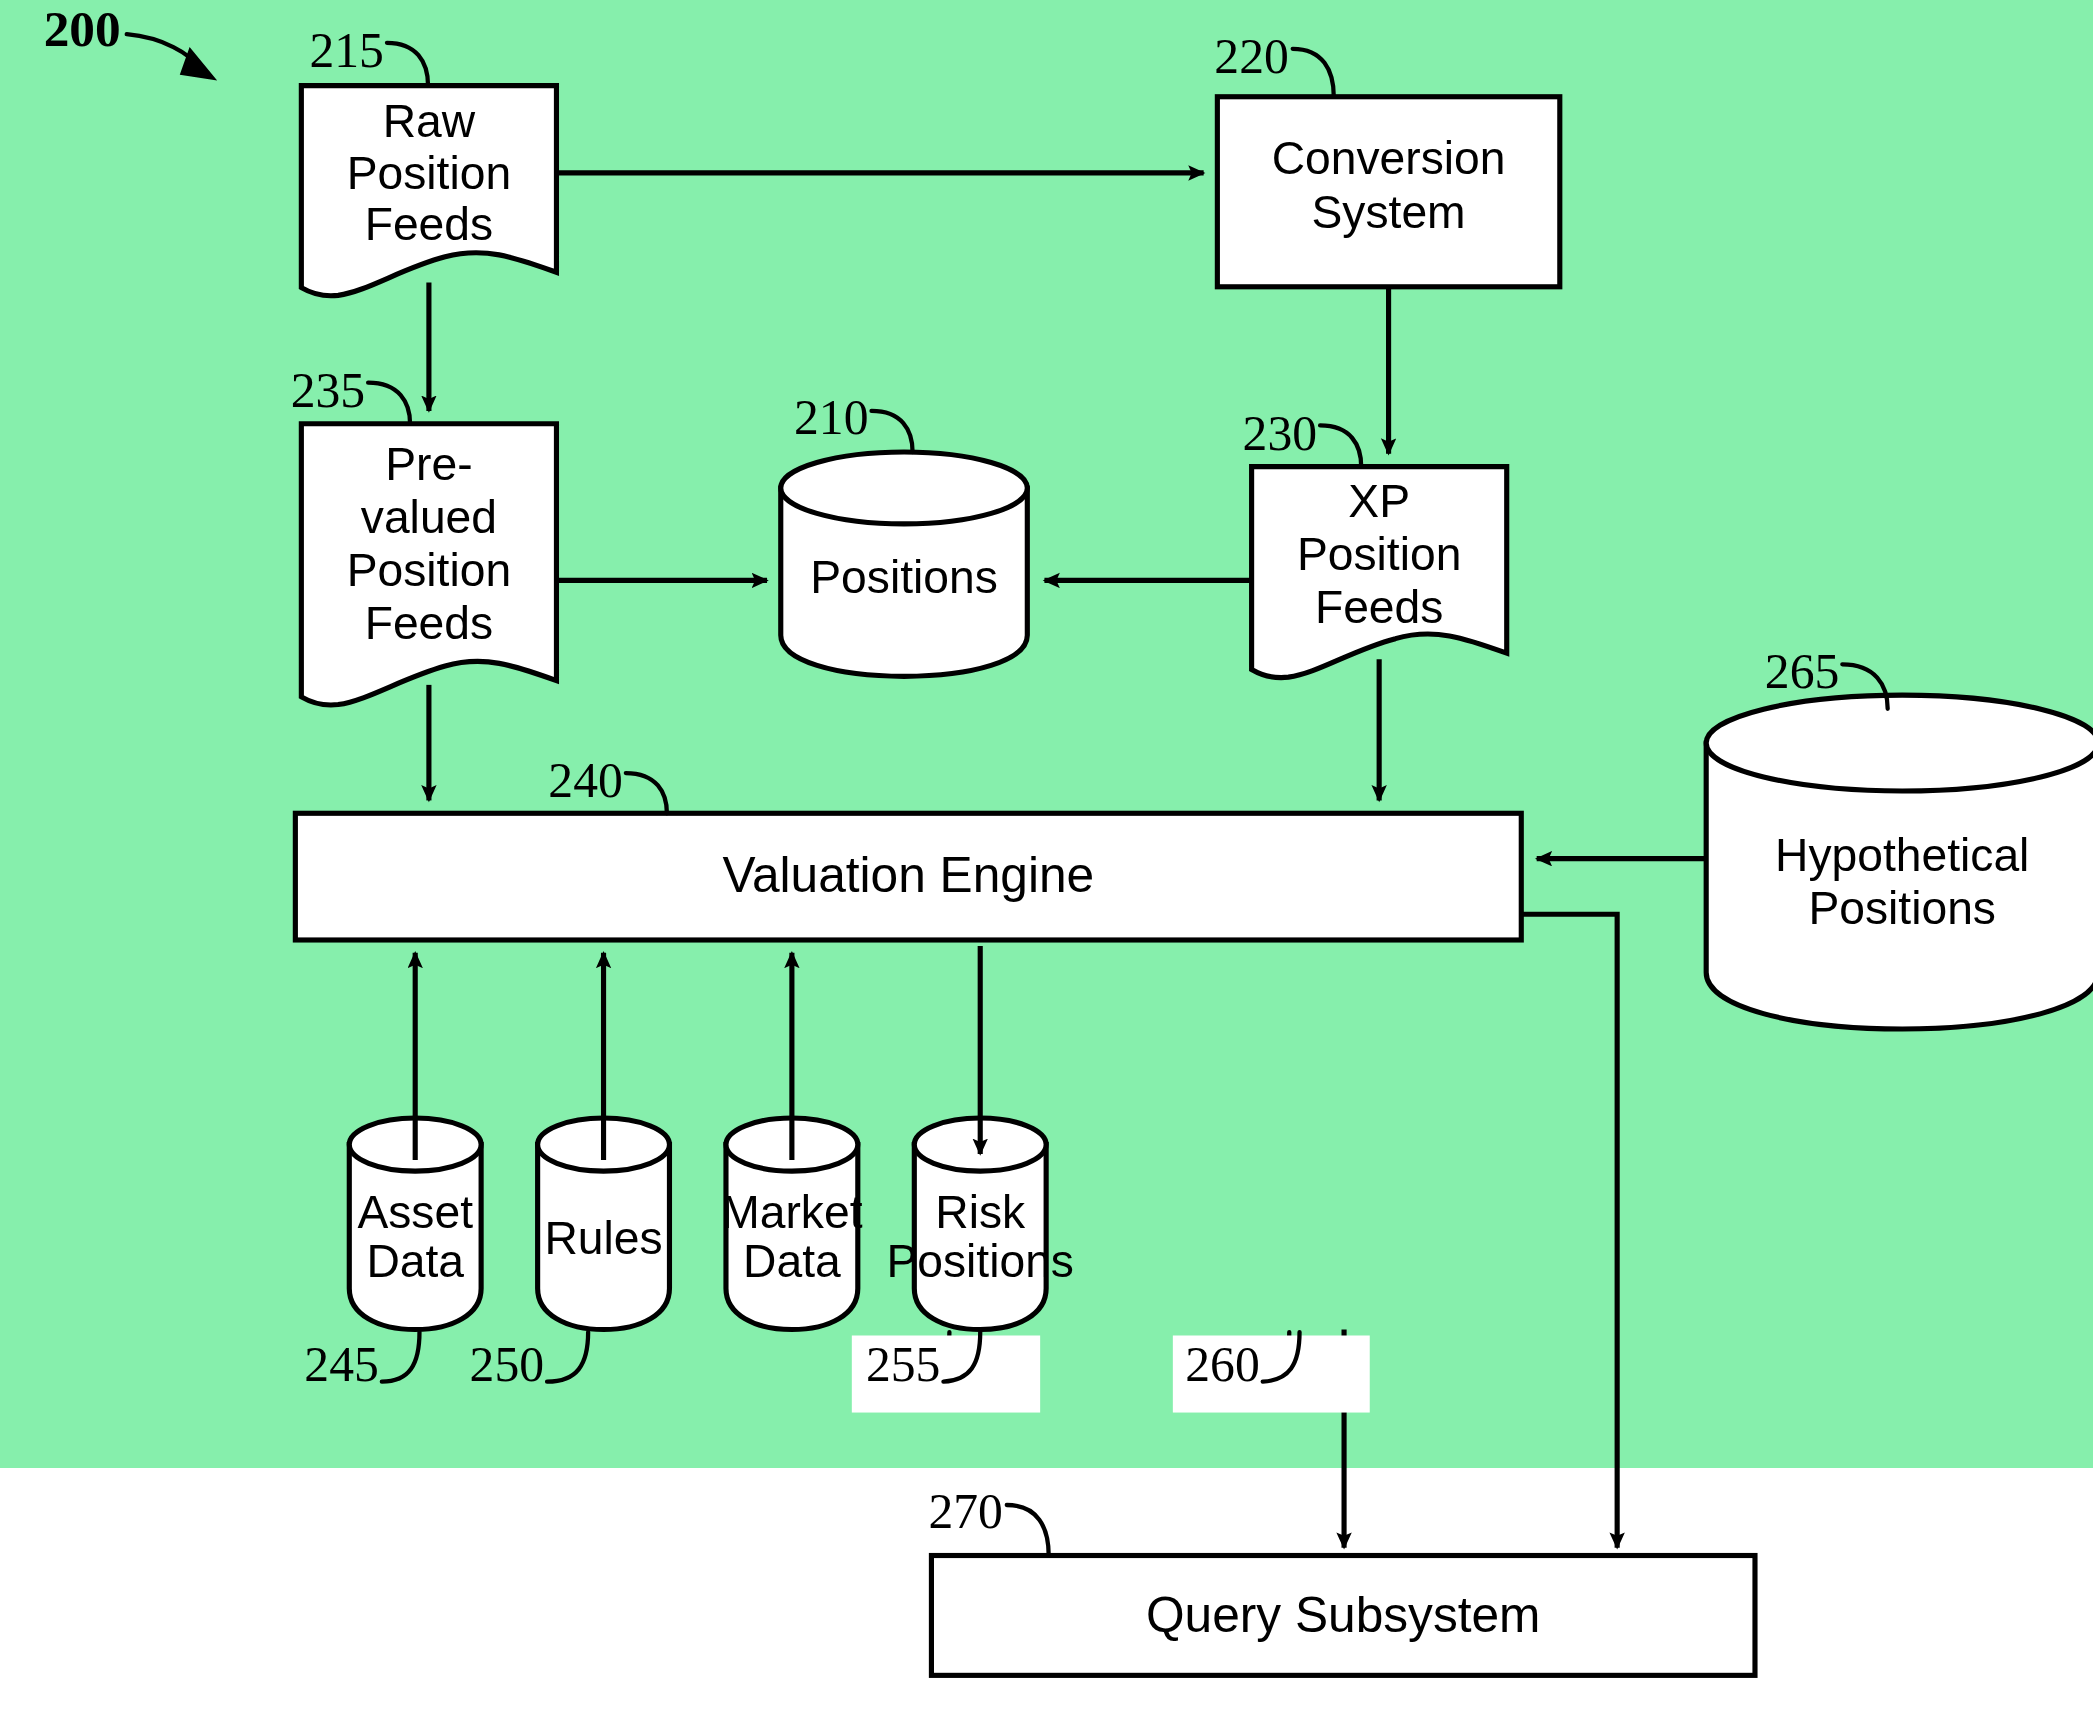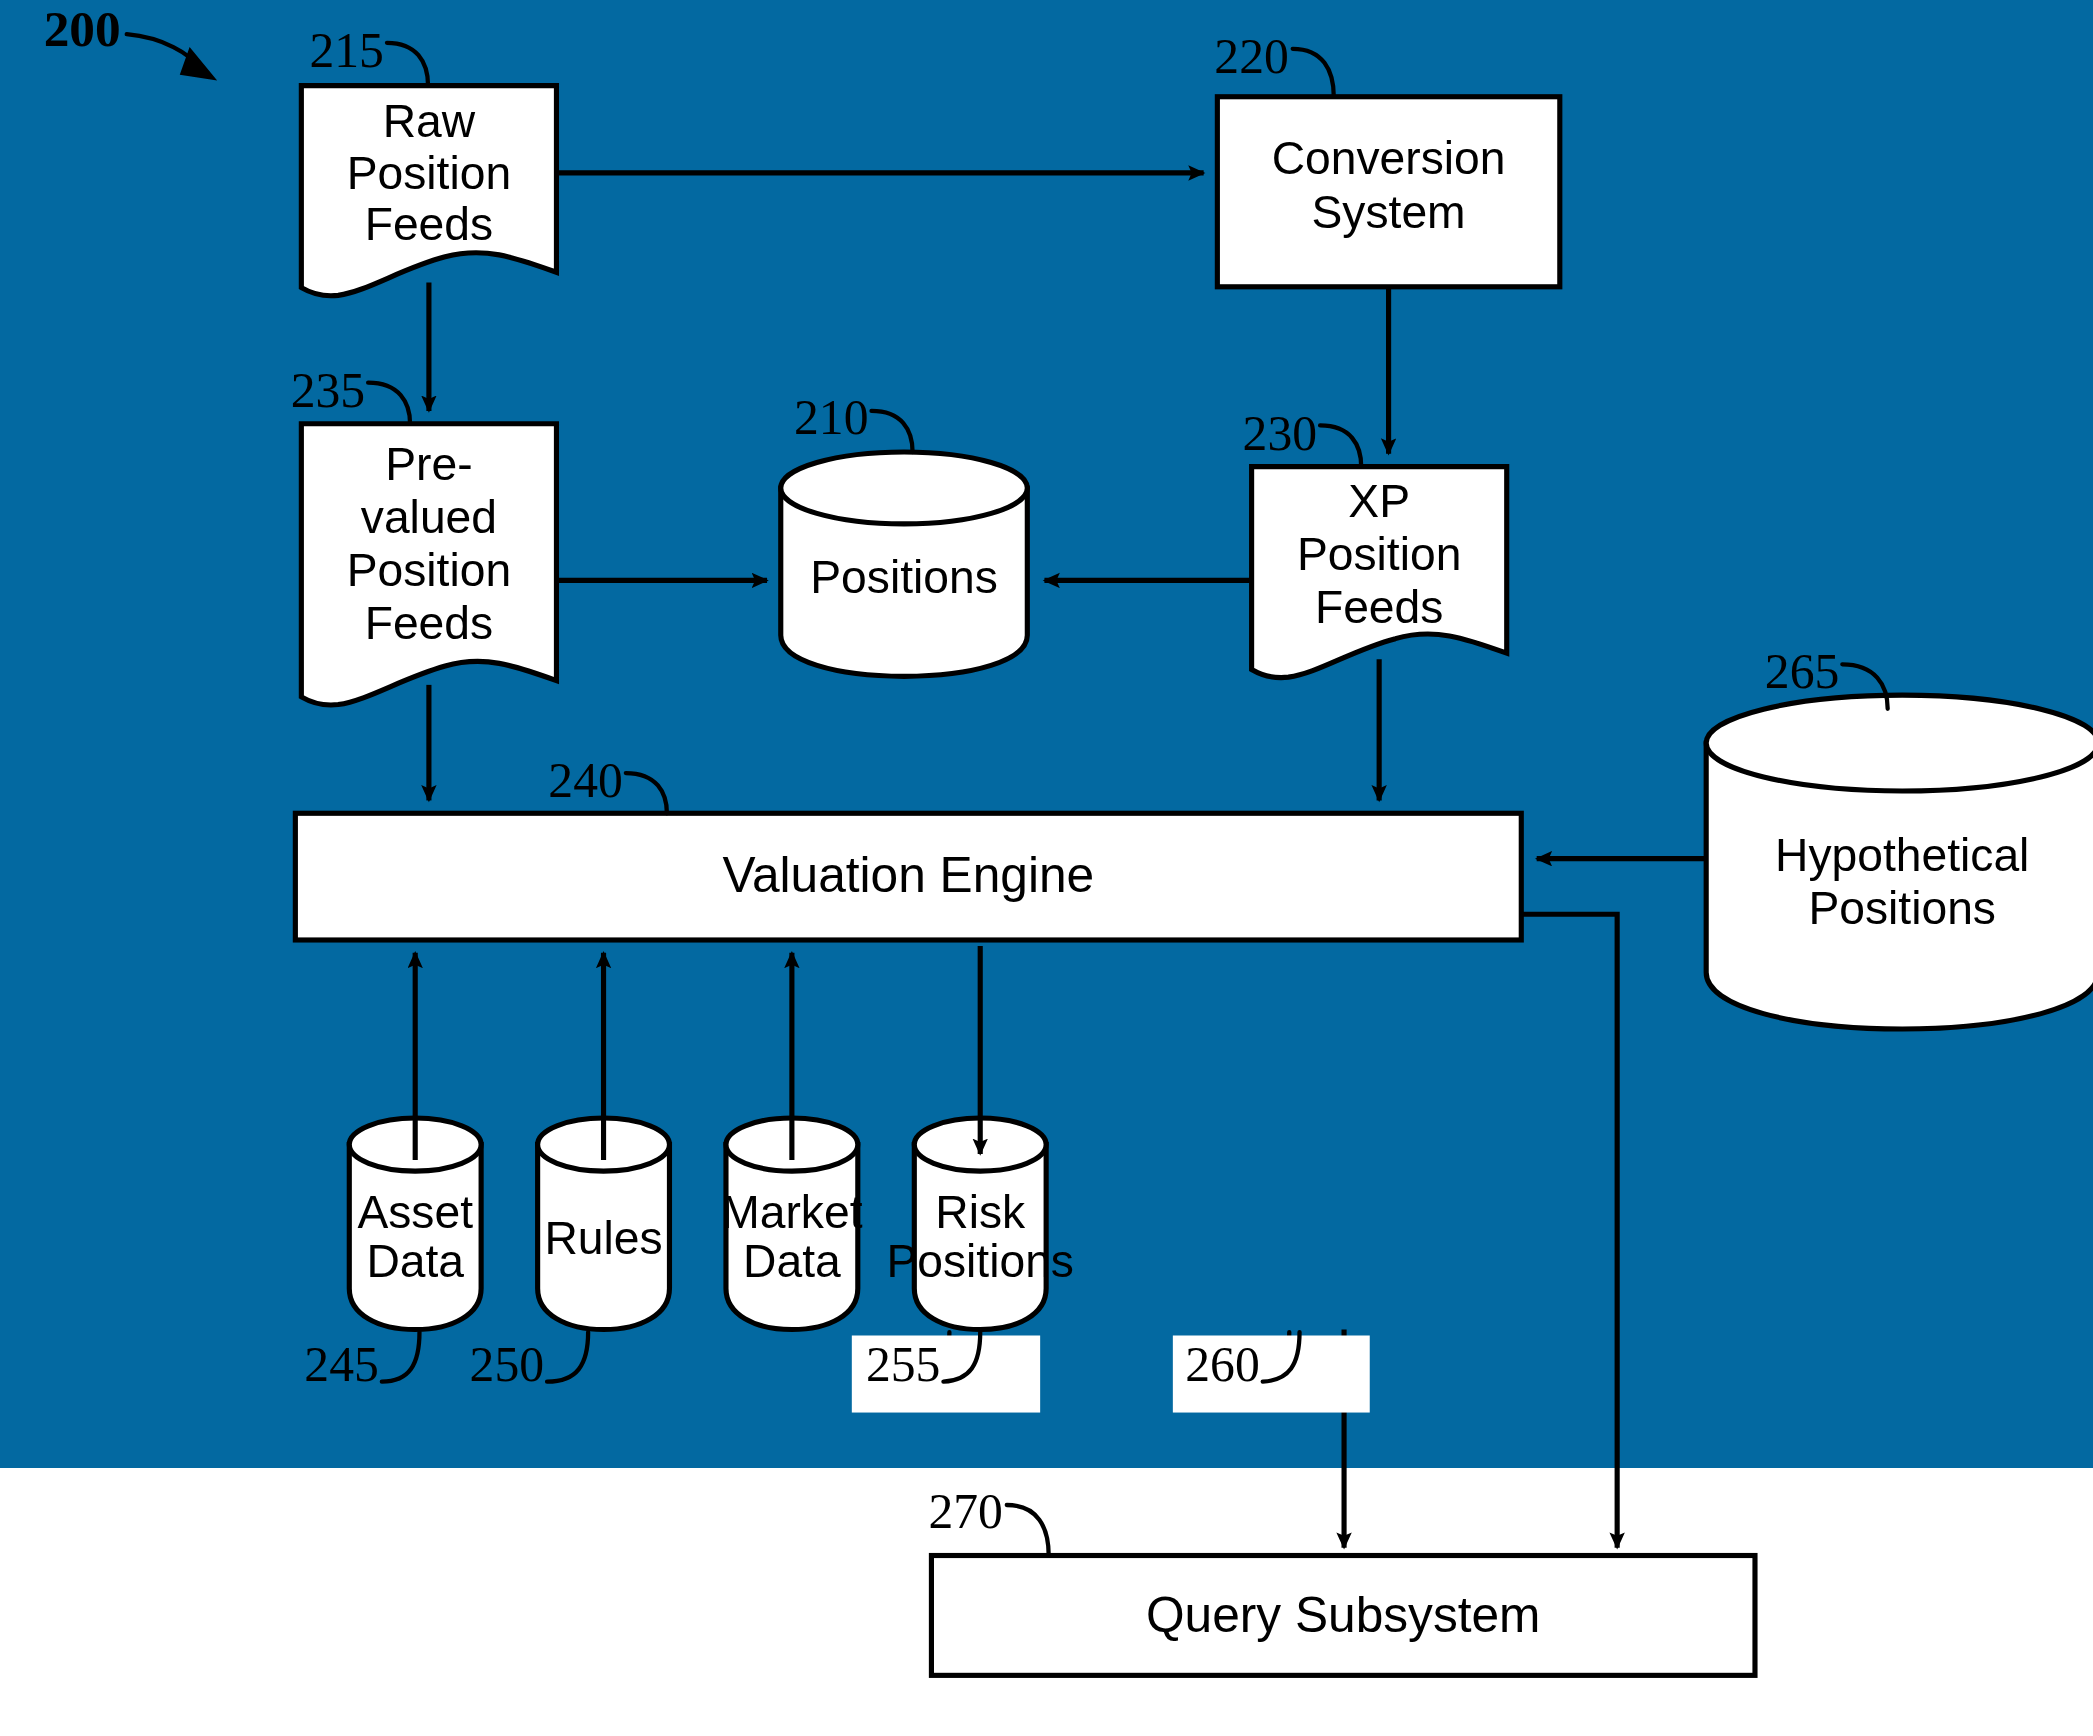--- a/index.html
+++ b/index.html
@@ -10,21 +10,21 @@
   body {
     width: 2094px;
     height: 1737px;
     font-family: "Liberation Sans", sans-serif;
     overflow: hidden;
   }
   #diagram-root {
     position: relative;
     width: 2094px;
     height: 1468px;
-    background: #0369a1;
+    background: #86efac;
   }
   svg#figure {
     display: block;
     width: 2094px;
     height: 1737px;
   }
   .shape-fill {
     fill: #ffffff;
     stroke: #000000;
     stroke-width: 6;

